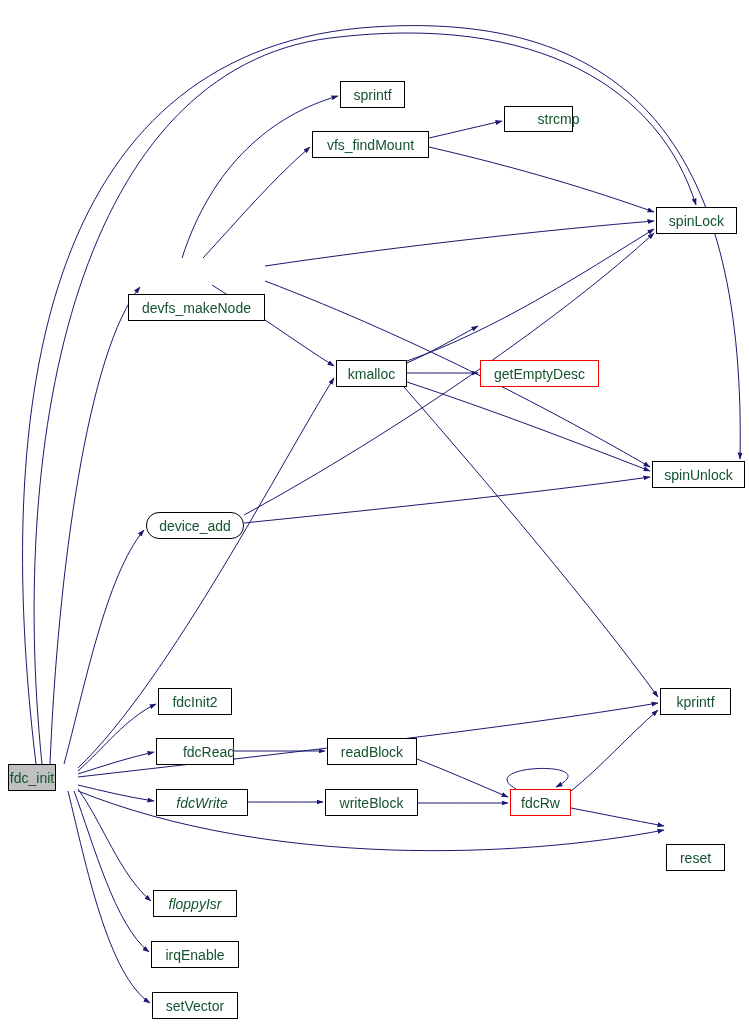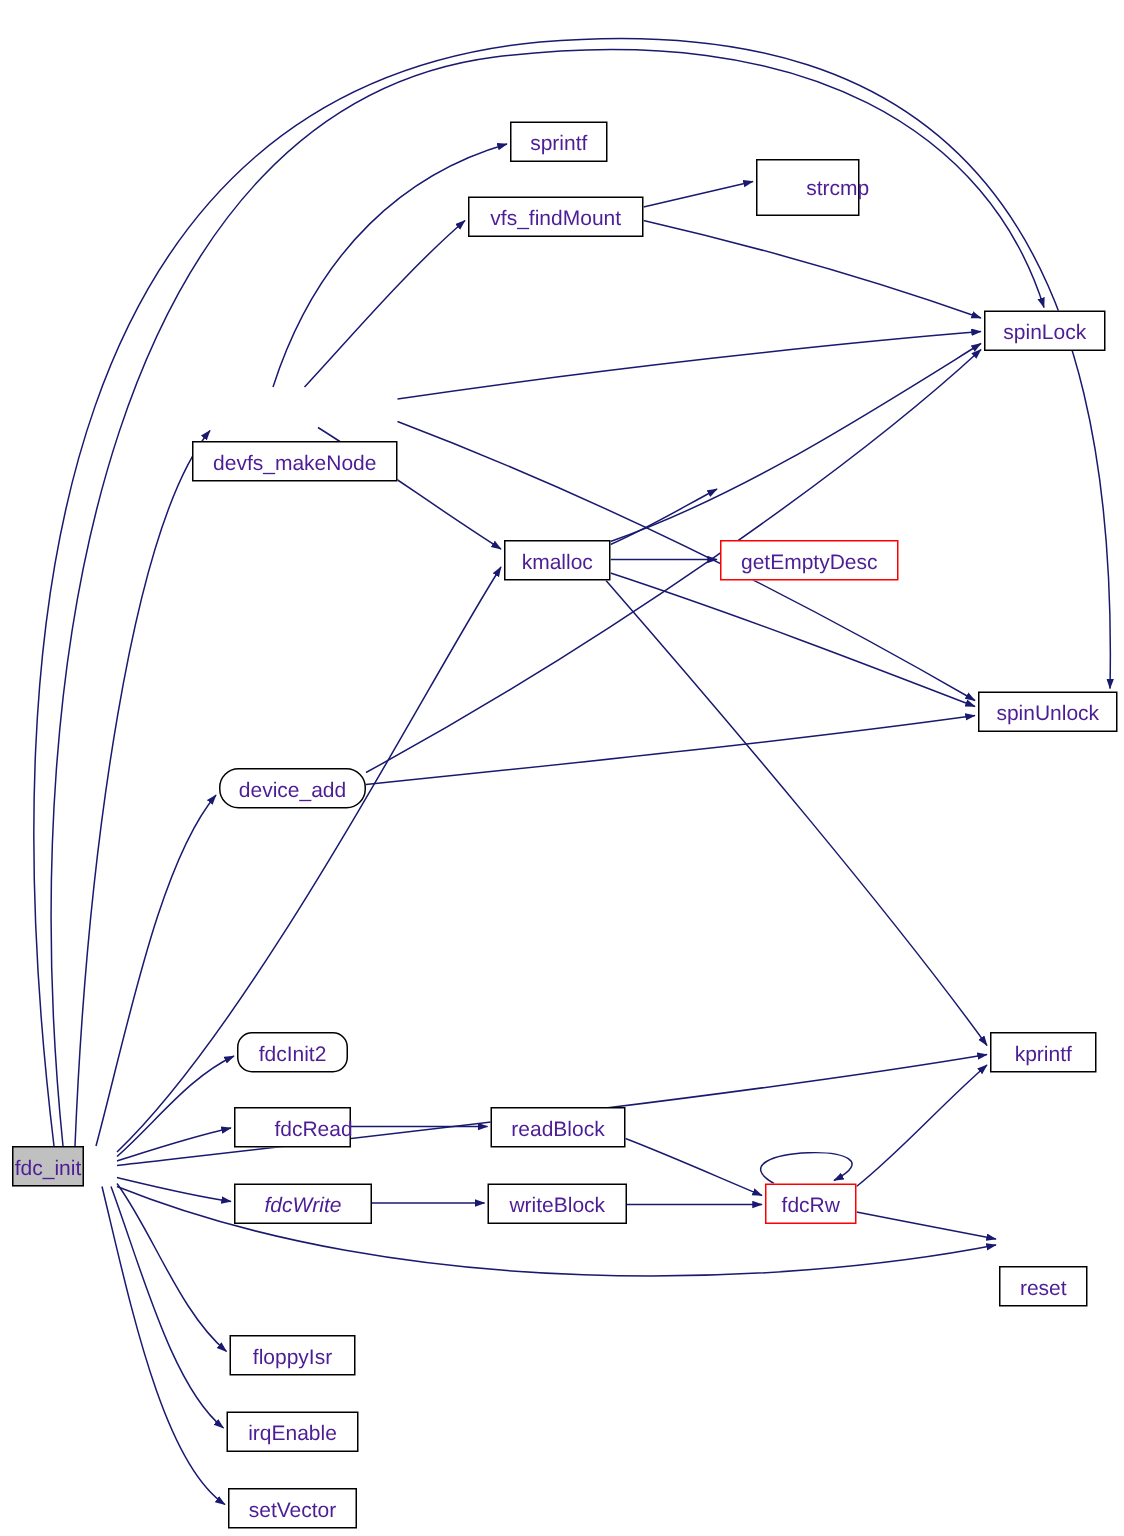--- a/index.html
+++ b/index.html
@@ -25,21 +25,21 @@
   .node {
     position: absolute;
     box-sizing: border-box;
     border: 1px solid #000000;
     background: #ffffff;
     display: flex;
     align-items: center;
     justify-content: center;
     font-size: 14px;
     line-height: 1;
-    color: #4c1d95;
+    color: #14532d;
     white-space: nowrap;
     cursor: pointer;
   }
 </style>
 </head>
 <body>
 
 <div id="canvas">
   <svg id="edge-layer" width="749" height="1024" viewBox="0 0 749 1024" xmlns="http://www.w3.org/2000/svg">
       <defs>
@@ -79,30 +79,30 @@
       <path d="M 417 759 C 448 771 477 784 508 797" fill="none" stroke="#191970" stroke-width="1" marker-end="url(#arrow)"></path>
       <path d="M 418 803 C 447 803 477 803 508 803" fill="none" stroke="#191970" stroke-width="1" marker-end="url(#arrow)"></path>
       <path d="M 516 789 C 472 764 608 760 556 787" fill="none" stroke="#191970" stroke-width="1" marker-end="url(#arrow)"></path>
       <path d="M 571 791 C 600 768 628 736 658 710" fill="none" stroke="#191970" stroke-width="1" marker-end="url(#arrow)"></path>
       <path d="M 571 808 C 602 814 632 820 664 826" fill="none" stroke="#191970" stroke-width="1" marker-end="url(#arrow)"></path>
     </svg>
 <div class="node" style="left: 8px; top: 764px; width: 48px; height: 27px; background: rgb(192, 192, 192); border-color: rgb(0, 0, 0);">fdc_init</div>
     <div class="node" style="left: 128px; top: 258px; width: 137px; height: 27px; background: rgb(255, 255, 255); border-color: rgb(0, 0, 0); margin-top: 36px;">devfs_makeNode</div>
     <div class="node" style="left: 340px; top: 81px; width: 65px; height: 27px; background: rgb(255, 255, 255); border-color: rgb(0, 0, 0);">sprintf</div>
     <div class="node" style="left: 312px; top: 131px; width: 117px; height: 27px; background: rgb(255, 255, 255); border-color: rgb(0, 0, 0);">vfs_findMount</div>
-    <div class="node" style="left: 504px; top: 106px; width: 69px; height: 38px; background: rgb(255, 255, 255); border-color: rgb(0, 0, 0); padding-left: 40px;">strcmp</div>
+    <div class="node" style="left: 504px; top: 106px; width: 69px; height: 26px; background: rgb(255, 255, 255); border-color: rgb(0, 0, 0); padding-left: 40px;">strcmp</div>
     <div class="node" style="left: 656px; top: 207px; width: 81px; height: 27px; background: rgb(255, 255, 255); border-color: rgb(0, 0, 0);">spinLock</div>
     <div class="node" style="left: 336px; top: 360px; width: 71px; height: 27px; background: rgb(255, 255, 255); border-color: rgb(0, 0, 0);">kmalloc</div>
     <div class="node" style="left: 480px; top: 360px; width: 119px; height: 27px; background: rgb(255, 255, 255); border-color: rgb(255, 0, 0);">getEmptyDesc</div>
     <div class="node" style="left: 652px; top: 461px; width: 93px; height: 27px; background: rgb(255, 255, 255); border-color: rgb(0, 0, 0);">spinUnlock</div>
     <div class="node" style="left: 146px; top: 512px; width: 98px; height: 27px; background: rgb(255, 255, 255); border-color: rgb(0, 0, 0); border-radius: 13px;">device_add</div>
-    <div class="node" style="left: 158px; top: 688px; width: 74px; height: 27px; background: rgb(255, 255, 255); border-color: rgb(0, 0, 0); border-radius: 10px;">fdcInit2</div>
+    <div class="node" style="left: 158px; top: 688px; width: 74px; height: 27px; background: rgb(255, 255, 255); border-color: rgb(0, 0, 0);">fdcInit2</div>
     <div class="node" style="left: 660px; top: 688px; width: 71px; height: 27px; background: rgb(255, 255, 255); border-color: rgb(0, 0, 0);">kprintf</div>
     <div class="node" style="left: 156px; top: 738px; width: 78px; height: 27px; background: rgb(255, 255, 255); border-color: rgb(0, 0, 0); padding-left: 28px;">fdcRead</div>
     <div class="node" style="left: 327px; top: 738px; width: 90px; height: 27px; background: rgb(255, 255, 255); border-color: rgb(0, 0, 0);">readBlock</div>
     <div class="node" style="left: 156px; top: 789px; width: 92px; height: 27px; background: rgb(255, 255, 255); border-color: rgb(0, 0, 0); font-style: italic;">fdcWrite</div>
     <div class="node" style="left: 325px; top: 789px; width: 93px; height: 27px; background: rgb(255, 255, 255); border-color: rgb(0, 0, 0);">writeBlock</div>
     <div class="node" style="left: 510px; top: 789px; width: 61px; height: 27px; background: rgb(255, 255, 255); border-color: rgb(255, 0, 0);">fdcRw</div>
     <div class="node" style="left: 666px; top: 844px; width: 59px; height: 27px; background: rgb(255, 255, 255); border-color: rgb(0, 0, 0);">reset</div>
-    <div class="node" style="left: 153px; top: 890px; width: 84px; height: 27px; background: rgb(255, 255, 255); border-color: rgb(0, 0, 0);">floppyIsr</div>
+    <div class="node" style="left: 153px; top: 890px; width: 84px; height: 27px; background: rgb(255, 255, 255); border-color: rgb(0, 0, 0); font-style: italic;">floppyIsr</div>
     <div class="node" style="left: 151px; top: 941px; width: 88px; height: 27px; background: rgb(255, 255, 255); border-color: rgb(0, 0, 0); text-align: center;">irqEnable</div>
     <div class="node" style="left: 152px; top: 992px; width: 86px; height: 27px; background: rgb(255, 255, 255); border-color: rgb(0, 0, 0);">setVector</div>
   </div>
 
 </body></html>

